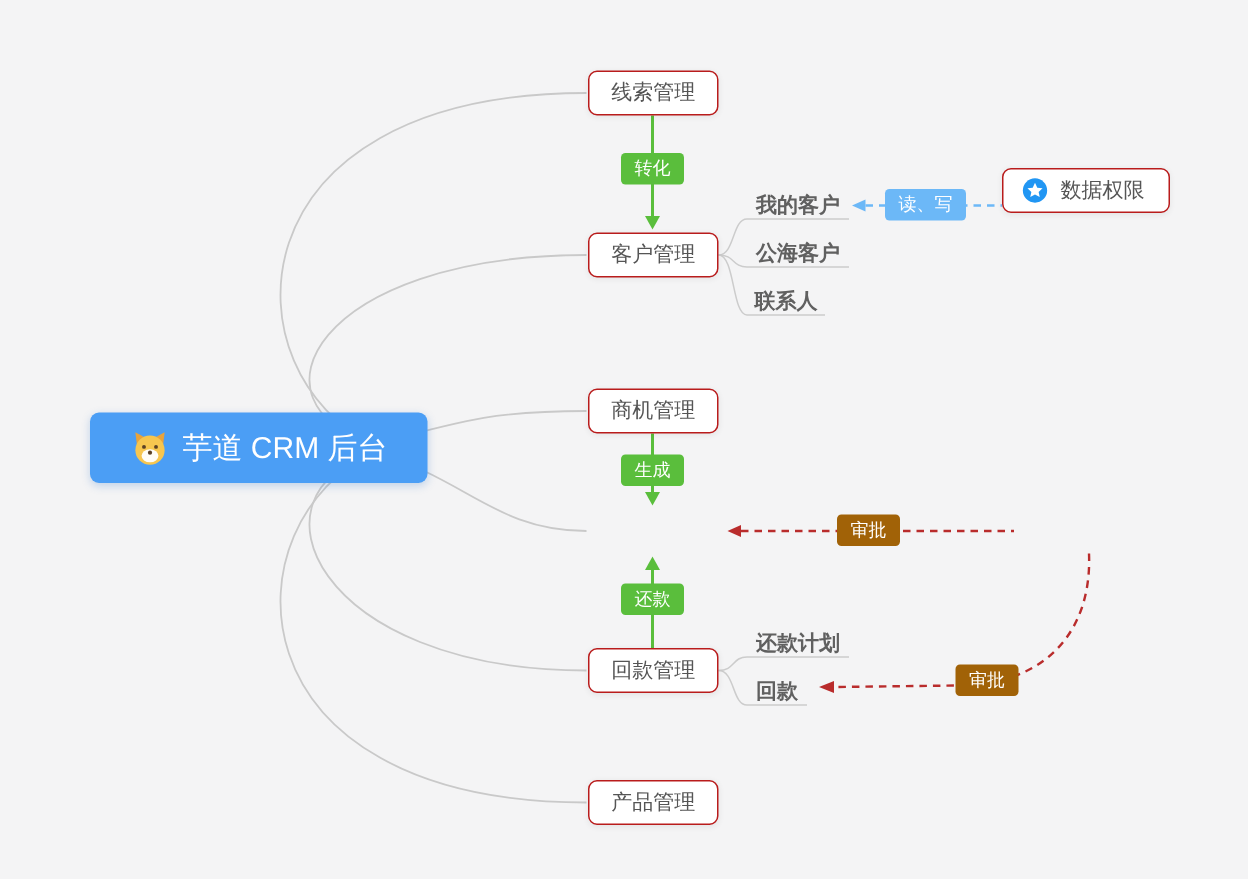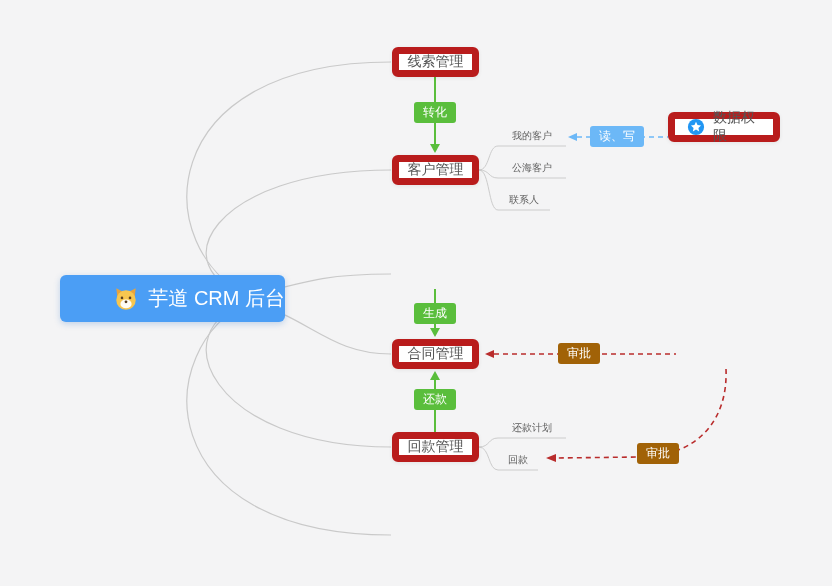--- a/index.html
+++ b/index.html
@@ -16,55 +16,55 @@
     overflow: hidden;
   }
   svg.edges {
     position: absolute; left: 0; top: 0;
     width: 832px; height: 586px;
     z-index: 1;
   }
   .node {
     position: absolute;
     background: #ffffff;
-    border: 7px solid #b91c1c;
+    border: 1px solid #b91c1c;
     border-radius: 6px;
     box-shadow: 0 1px 4px rgba(0,0,0,0.07);
     display: flex; align-items: center; justify-content: center;
     font-size: 14px; color: #555;
     z-index: 2;
     cursor: pointer;
   }
   .node.icon-node { justify-content: flex-start; padding: 0 12px; gap: 8px; }
   .node.icon-node .badge { display: flex; align-items: center; }
   .root-node {
     position: absolute;
     left: 60px; top: 275px; width: 225px; height: 47px;
     background: #4b9ef5;
     border-radius: 6px;
     box-shadow: 0 2px 6px rgba(40,110,200,0.25);
-    display: flex; align-items: center; justify-content: flex-end; gap: 9px;
+    display: flex; align-items: center; justify-content: center; gap: 9px;
     color: #ffffff; font-size: 20px;
     z-index: 2; cursor: pointer;
   }
   .root-node .dog { display: flex; align-items: center; }
   .edge-label {
     position: absolute;
     color: #ffffff; font-size: 12px; line-height: 15px;
     padding: 3px 9px; border-radius: 3px;
     z-index: 3; white-space: nowrap; cursor: pointer;
   }
   .edge-label.green { background: #5abe3c; }
   .edge-label.blue  { background: #6cb8f7; }
   .edge-label.red   { background: #a16207; }
   .sub-item {
     position: absolute;
-    font-size: 10px; color: #606060;
+    font-size: 14px; color: #606060;
     text-align: center; line-height: 16px;
-    z-index: 2; cursor: pointer; white-space: nowrap;
+    z-index: 2; cursor: pointer; white-space: nowrap; font-weight: bold;
   }
 </style>
 </head>
 <body>
 
 <div class="canvas">
 
   <svg class="edges" viewBox="0 0 832 586">
 
     <g stroke="#c9c9c9" stroke-width="1.2" fill="none">
@@ -118,25 +118,28 @@
     </span>
     <span>芋道 CRM 后台</span>
   </div>
 
   <div class="node" style="left:392px; top:47px;  width:87px; height:30px;">
     <span>线索管理</span>
   </div>
   <div class="node" style="left:392px; top:155px; width:87px; height:30px;align-items:center;">
     <span>客户管理</span>
   </div>
-  <div class="node" style="left:392px; top:339px; width:87px; height:30px;">
-    <span>合同管理</span>
+  <div class="node" style="left:392px; top:259px; width:87px; height:30px;">
+    <span>商机管理</span>
   </div>
   <div class="node" style="left:392px; top:432px; width:87px; height:30px;">
     <span>回款管理</span>
+  </div>
+  <div class="node" style="left:392px; top:520px; width:87px; height:30px;">
+    <span>产品管理</span>
   </div>
 
   <div class="node icon-node" style="left:668px; top:112px; width:112px; height:30px;">
     <span class="badge">
       <svg width="18" height="18" viewBox="0 0 20 20">
         <circle cx="10" cy="10" r="9" fill="#2196f3"></circle>
         <path d="M10 4.3 L11.7 7.9 L15.6 8.4 L12.7 11.1 L13.5 14.9 L10 12.9 L6.5 14.9 L7.3 11.1 L4.4 8.4 L8.3 7.9 Z" fill="#ffffff"></path>
       </svg>
     </span>
     <span>数据权限</span>

